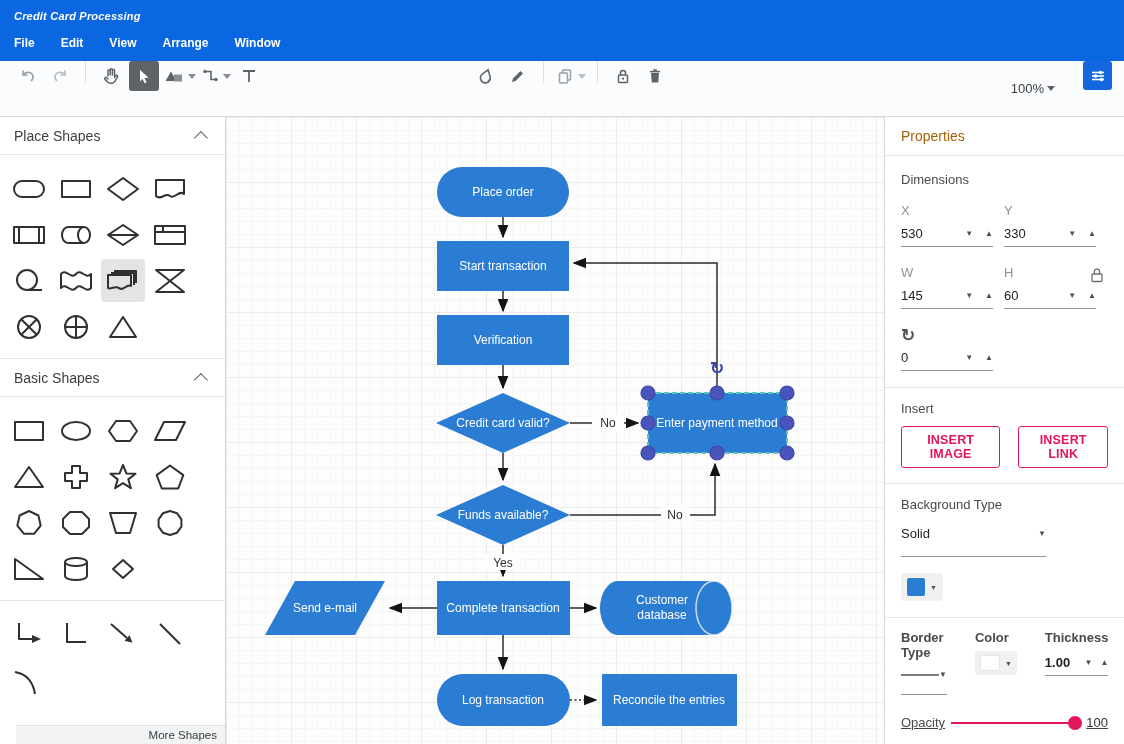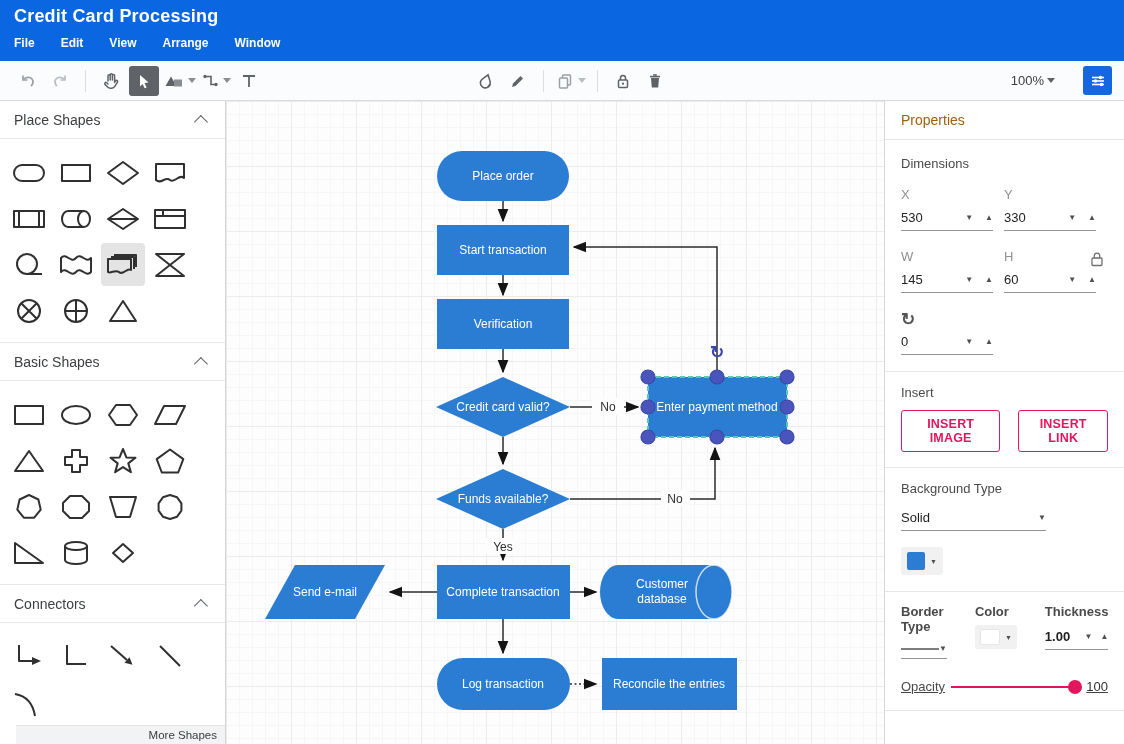--- a/index.html
+++ b/index.html
@@ -1,26 +1,26 @@
 <!DOCTYPE html>
 <html><head>
 <meta charset="utf-8">
 <style>
   * { margin:0; padding:0; box-sizing:border-box; }
   html,body { font-family:"Liberation Sans",sans-serif; }
   .app { width:1124px; height:744px; display:flex; flex-direction:column; background:#fff; overflow:hidden; position:relative; border:0; }
 
   
   .titlebar { height:32px; background:#0a66e1; color:#fff; display:flex; align-items:center; padding:0 14px; }
-  .titlebar .title { font-size:18px; font-weight:bold; letter-spacing:.2px; }
+  .titlebar .title { font-size:11px; font-weight:bold; letter-spacing:.2px;font-style:italic; }
   .menubar { height:29px; background:#0a66e1; display:flex; align-items:flex-start; padding:0 1px; }
   .menu-item { color:#fff; font-size:12px; font-weight:bold; padding:4px 13px 8px; cursor:default; }
 
   
-  .toolbar { height:40px; background:#fbfcfd; border-bottom:1px solid #d8dadd; display:flex; align-items:center; padding:0 12px; }
+  .toolbar { height:56px; background:#fbfcfd; border-bottom:1px solid #d8dadd; display:flex; padding:0 12px; }
   .tbtn { height:30px; min-width:28px; display:flex; align-items:center; justify-content:center; border-radius:3px; margin:0 2px; }
   .tbtn svg { display:block; }
   .tbtn.selected { background:#5f6368; width:30px; }
   .tsep { width:1px; height:22px; background:#dcdee0; margin:0 9px; }
   .caret { width:0; height:0; border-left:4px solid transparent; border-right:4px solid transparent; border-top:5px solid #8a8d91; margin-left:3px; }
   .zoomctl { margin-left:auto; display:flex; align-items:center; font-size:13px; color:#3c4043; }
   .propsbtn { width:29px; height:29px; background:#1467e0; border-radius:3px; display:flex; align-items:center; justify-content:center; margin-left:28px; margin-right:0; }
 
   
   .main { flex:1; display:flex; min-height:0; }
@@ -53,21 +53,21 @@
   .sec-label { color:#4a4a4a; font-size:13px; }
   .pdiv { height:1px; background:#e6e6e6; }
   .prow { display:flex; padding:0 16px; align-items:flex-start; }
   .fld { width:92px; }
   .fld .flabel { color:#909090; font-size:13px; margin-bottom:8px; }
   .fval { display:flex; align-items:center; border-bottom:1px solid #949494; padding-bottom:5px; color:#222; }
   .fval .num { flex:1; font-size:13px; }
   .spin { display:flex; gap:12px; font-size:8px; color:#4f4f4f; align-items:center; }
   .tri { font-size:8px; color:#4f4f4f; }
   .obtn { border:1px solid #e3165b; color:#e3165b; background:#fff; font-family:"Liberation Sans",sans-serif; font-size:12.5px; font-weight:bold; padding:6px 11px; border-radius:3px; letter-spacing:.2px; cursor:pointer; }
-  .selectline { display:flex; align-items:center; border-bottom:1px solid #949494; padding-bottom:5px; color:#222; }
+  .selectline { display:flex; align-items:center; border-bottom:1px solid #949494; padding-bottom:15px; color:#222; }
   .swatchbox { background:#f1f1f1; border-radius:3px; display:inline-flex; align-items:center; justify-content:center; gap:5px; padding:5px 6px; }
   .swatch-blue { width:18px; height:18px; background:#2b7cd3; border-radius:2px; }
   .swatch-white { width:20px; height:16px; background:#fff; border-radius:2px; box-shadow:0 0 0 1px #e6e6e6 inset; }
   .track { flex:1; height:2px; background:#e3165b; position:relative; margin:0 6px; }
   .knob { position:absolute; right:-2px; top:-6px; width:14px; height:14px; border-radius:50%; background:#e3165b; }
 </style>
 </head>
 <body>
 
 <div class="app">
@@ -419,24 +419,20 @@
           </div>
           <div class="pcell">
             <svg width="36" height="30" viewBox="0 0 36 30">
               <g fill="none" stroke="#303030" stroke-width="2" stroke-linejoin="round">
                 <polygon points="18,6 28,15 18,24 8,15"></polygon>
               </g>
             </svg>
           </div>
         </div>
 
-      <div class="phead">
-        <span>Connectors</span>
-        <span class="chev"></span>
-      </div>
       <div class="pgrid last">
           <div class="pcell">
             <svg width="36" height="30" viewBox="0 0 36 30">
               <g fill="none" stroke="#303030" stroke-width="2" stroke-linejoin="round">
                 <path d="M8,3 V19 H21"></path>
                 <polygon points="21,15 30,19 21,23" fill="#303030" stroke="none"></polygon>
               </g>
             </svg>
           </div>
           <div class="pcell">

